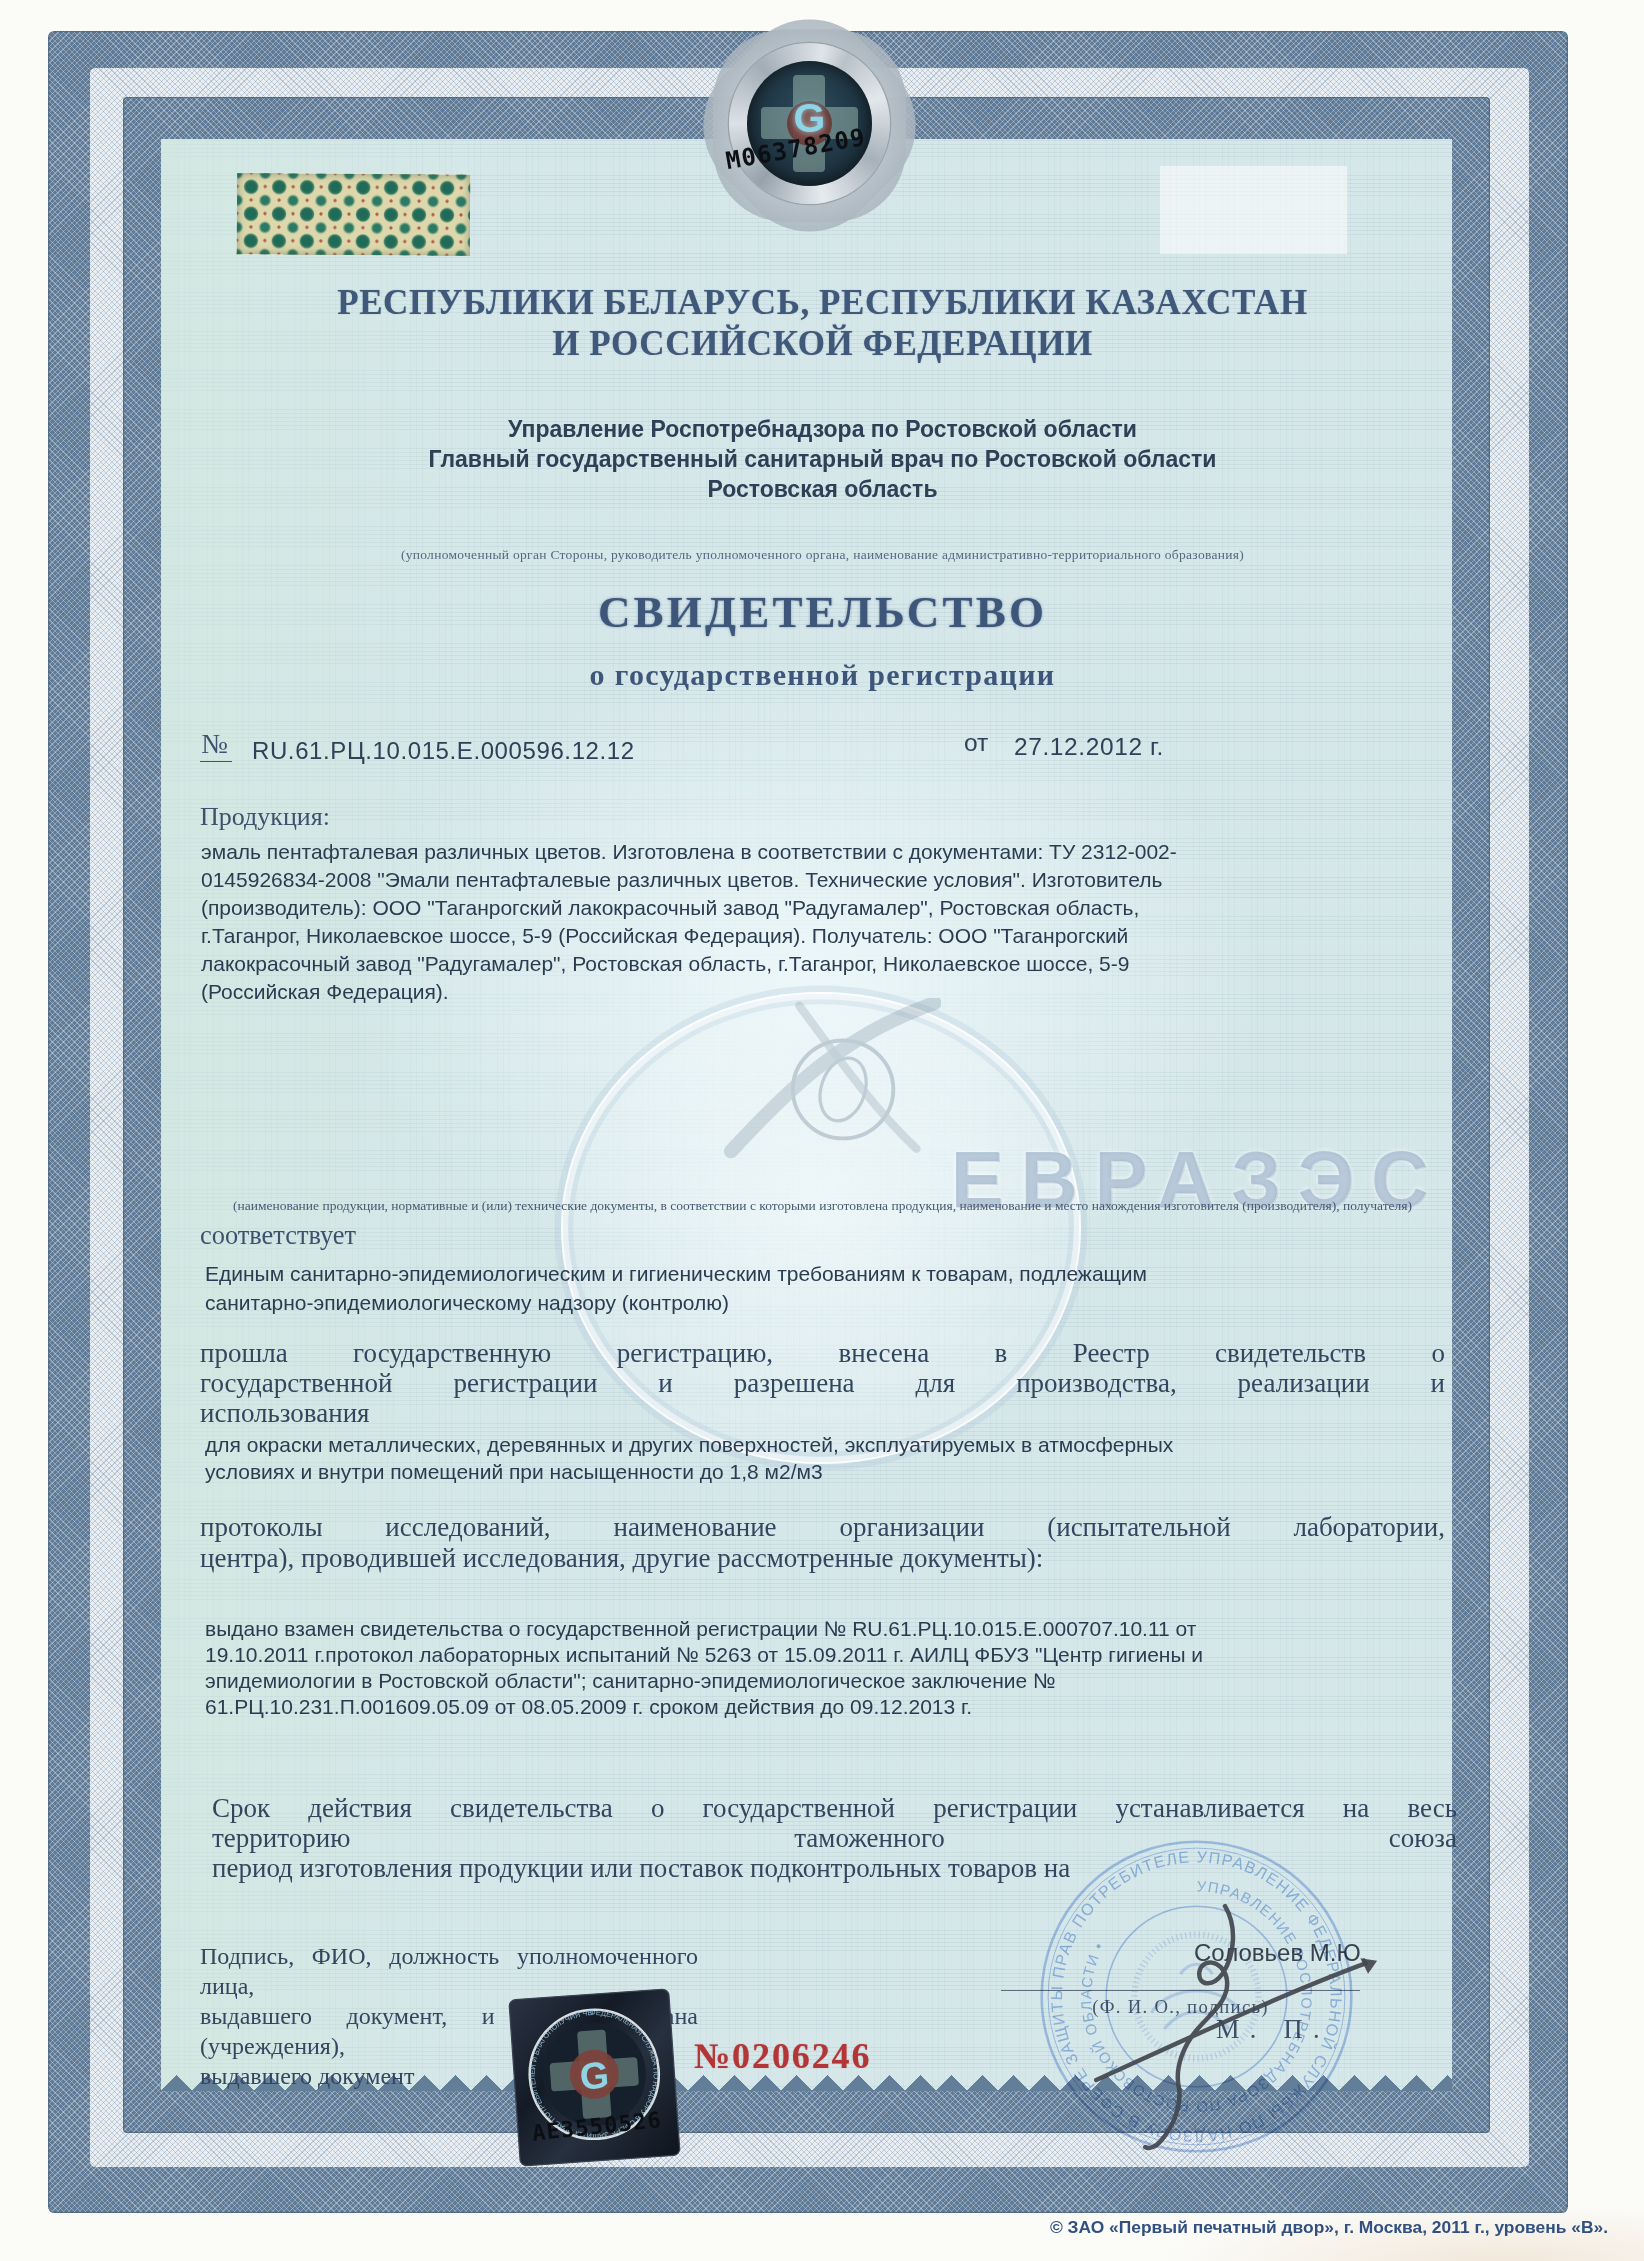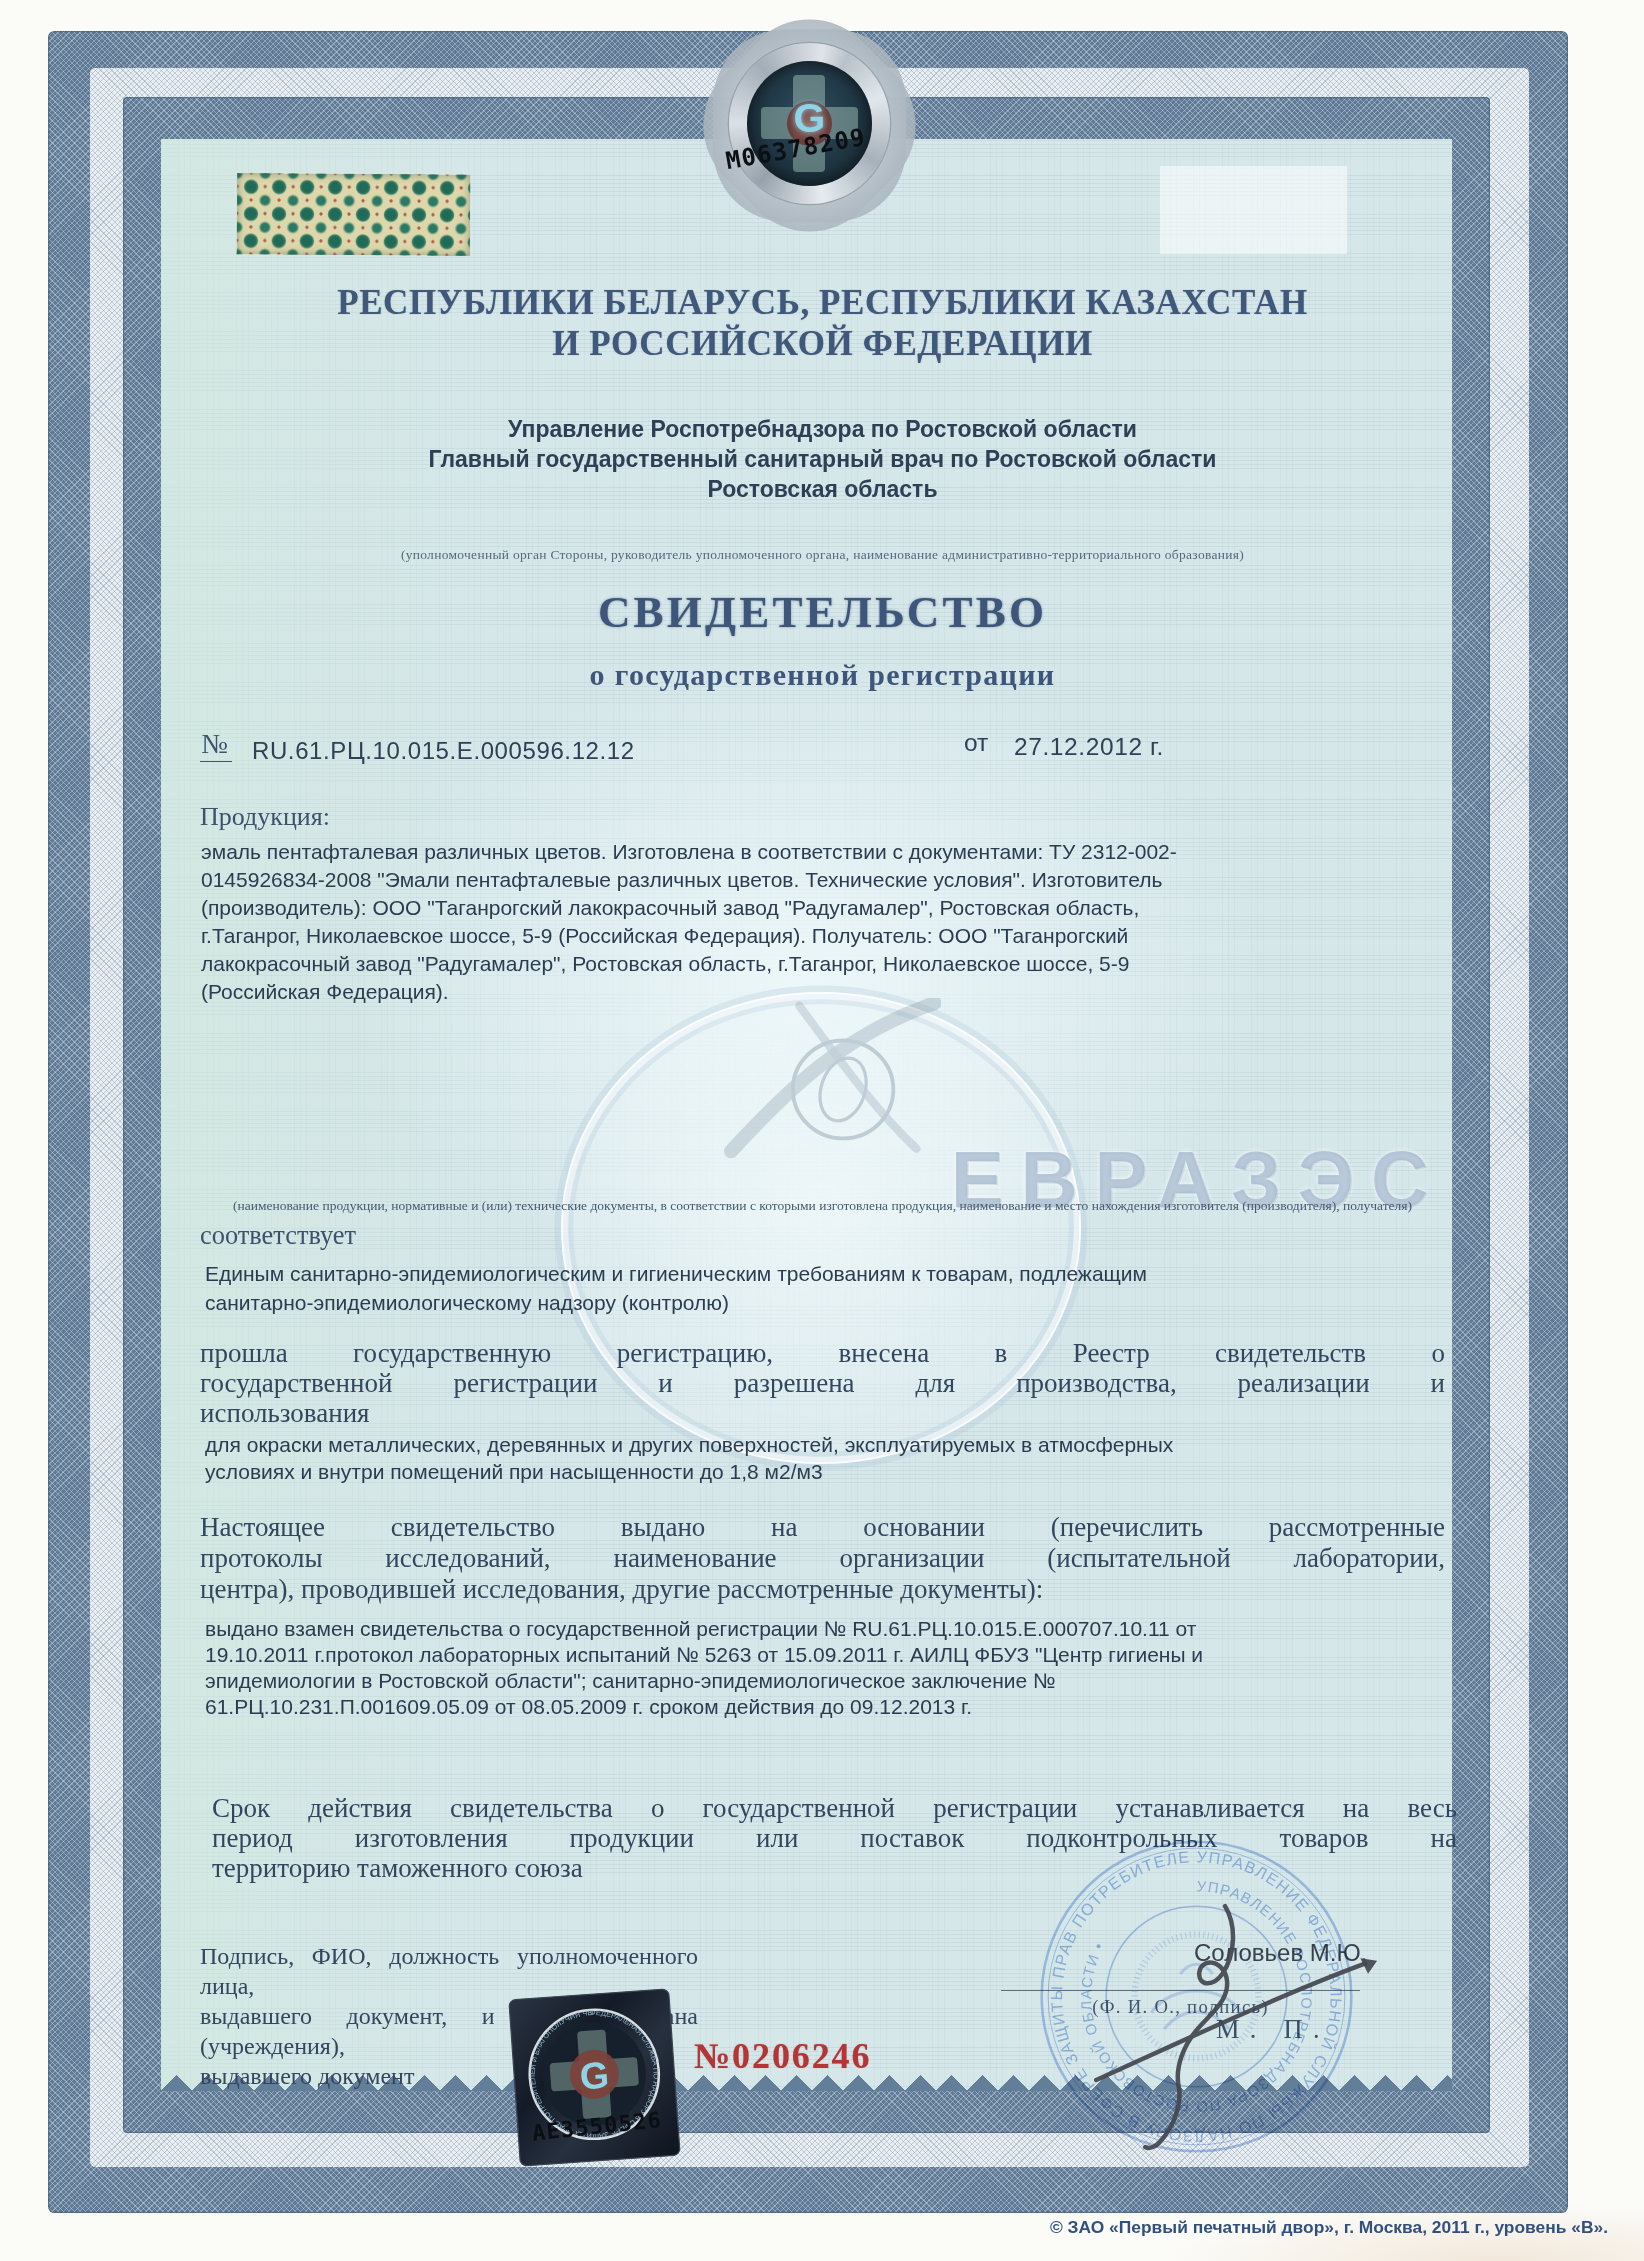--- a/index.html
+++ b/index.html
@@ -213,35 +213,34 @@
       <div>прошла государственную регистрацию, внесена в Реестр свидетельств о</div>
       <div>государственной регистрации и разрешена для производства, реализации и</div>
       <div>использования</div>
     </div>
   <div class="abs sans-par" id="usage-lines">
       <div>для окраски металлических, деревянных и других поверхностей, эксплуатируемых в атмосферных</div>
       <div>условиях и внутри помещений при насыщенности до 1,8 м2/м3</div>
     </div>
 
   <div class="abs serif-par jl" id="basis-intro">
-      <div>Настоящее свидетельство выдано на основании (перечислить рассмотренные</div>
       <div>протоколы исследований, наименование организации (испытательной лаборатории,</div>
       <div>центра), проводившей исследования, другие рассмотренные документы):</div>
     </div>
   <div class="abs sans-par" id="basis-detail">
       <div>выдано взамен свидетельства о государственной регистрации № RU.61.РЦ.10.015.Е.000707.10.11 от</div>
       <div>19.10.2011 г.протокол лабораторных испытаний № 5263 от 15.09.2011 г. АИЛЦ ФБУЗ "Центр гигиены и</div>
       <div>эпидемиологии в Ростовской области"; санитарно-эпидемиологическое заключение №</div>
       <div>61.РЦ.10.231.П.001609.05.09 от 08.05.2009 г. сроком действия до 09.12.2013 г.</div>
     </div>
 
   <div class="abs serif-par jl" id="validity">
       <div>Срок действия свидетельства о государственной регистрации устанавливается на весь</div>
+      <div>территорию таможенного союза</div>
       <div>период изготовления продукции или поставок подконтрольных товаров на</div>
-      <div>территорию таможенного союза</div>
     </div>
 
   <div class="abs jl" id="sig-label">
       <div>Подпись, ФИО, должность уполномоченного лица,</div>
       <div>выдавшего документ, и печать органа (учреждения),</div>
       <div>выдавшего документ</div>
     </div>
   <div class="abs" id="sig-name">Соловьев М.Ю.</div>
   <div class="abs" id="sig-line"></div>
   <div class="abs" id="sig-caption">(Ф. И. О., подпись)</div>

